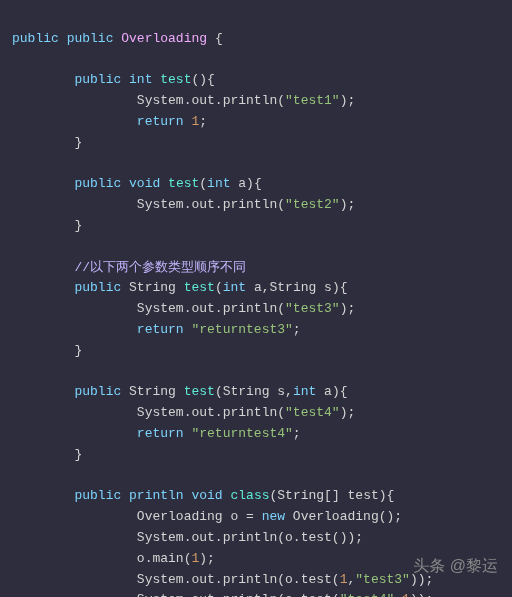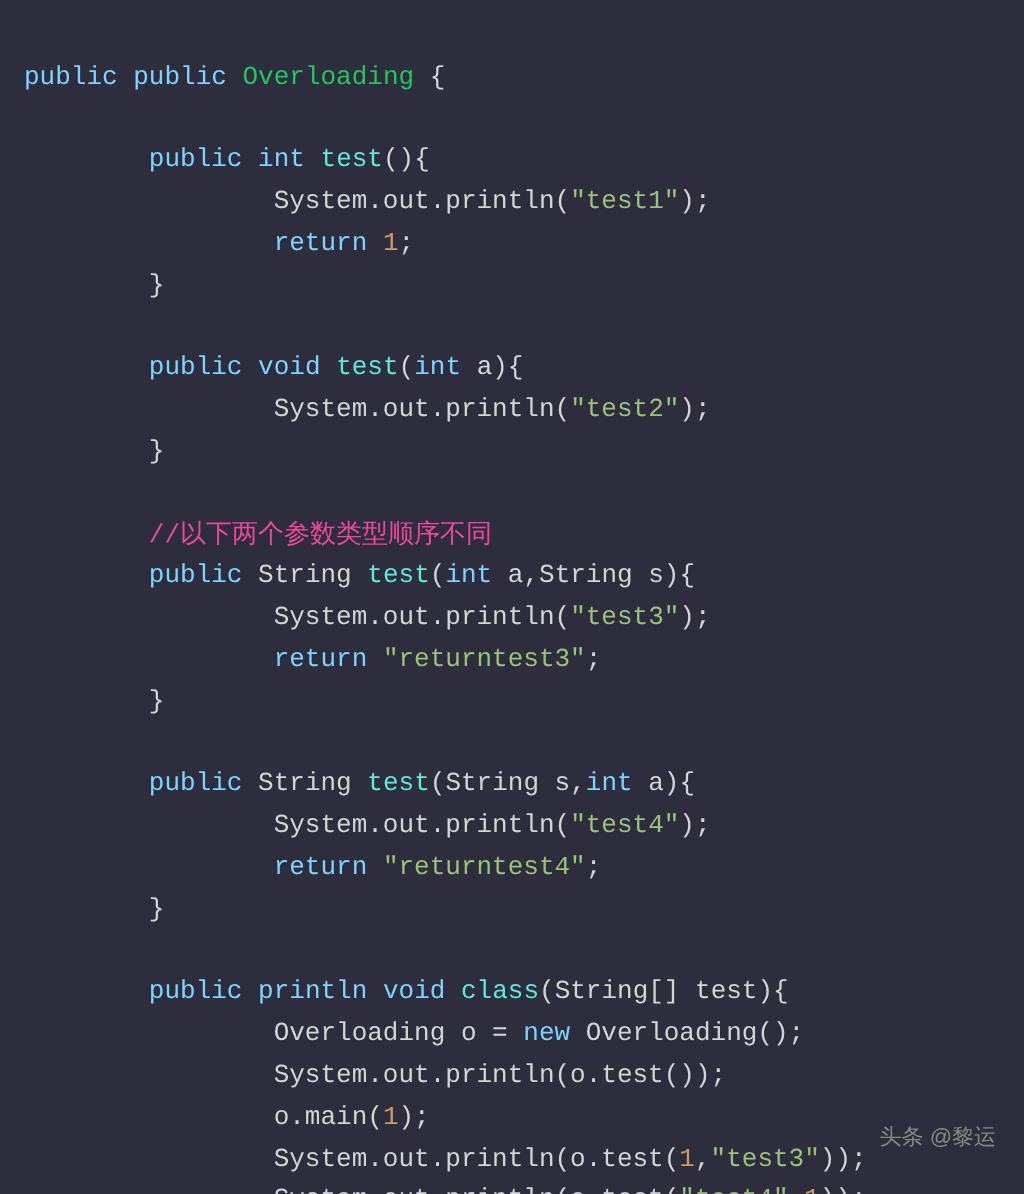--- a/index.html
+++ b/index.html
@@ -18,28 +18,28 @@
       height: 597px;
       overflow: hidden;
     }
     .code-editor {
       white-space: pre;
     }
     .keyword { color: #7dd3fc; }
     .method { color: #5eead4; }
     .string { color: #98c379; }
     .number { color: #d19a66; }
-    .comment { color: #ec4899; }
-    .class-name { color: #22c55e; }
+    .comment { color: #c4b5fd; }
+    .class-name { color: #f0abfc; }
     .watermark {
       position: absolute;
       bottom: 18px;
       right: 14px;
       color: #888;
-      font-size: 11px;
+      font-size: 16px;
       font-family: Arial, sans-serif;
     }
   </style>
 </head>
 <body>
 
 <div class="code-editor">
 <span class="keyword">public</span> <span class="keyword">public</span> <span class="class-name">Overloading</span><span> {</span>
 
 <span>        </span><span class="keyword">public</span> <span class="keyword">int</span> <span class="method">test</span><span>(){</span>

